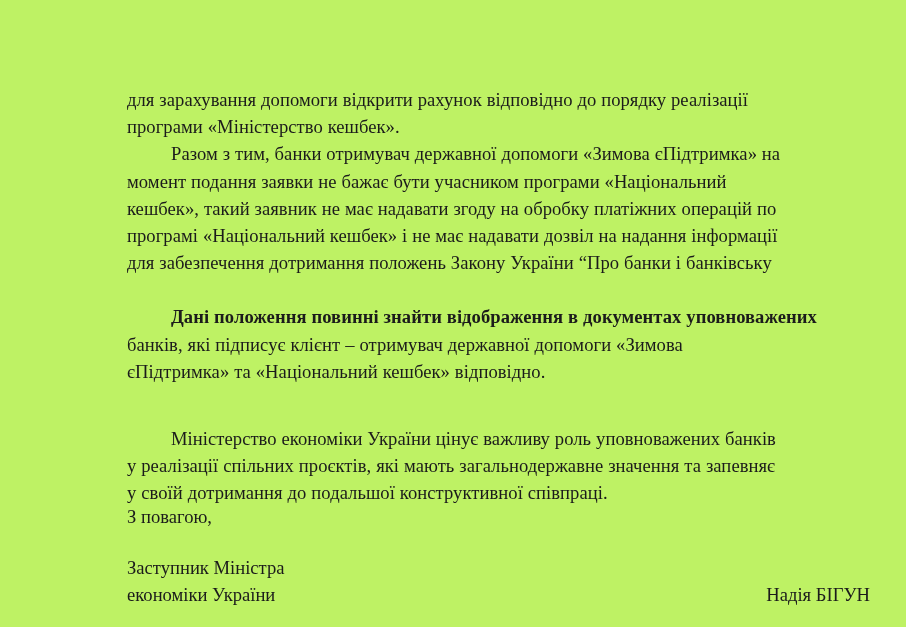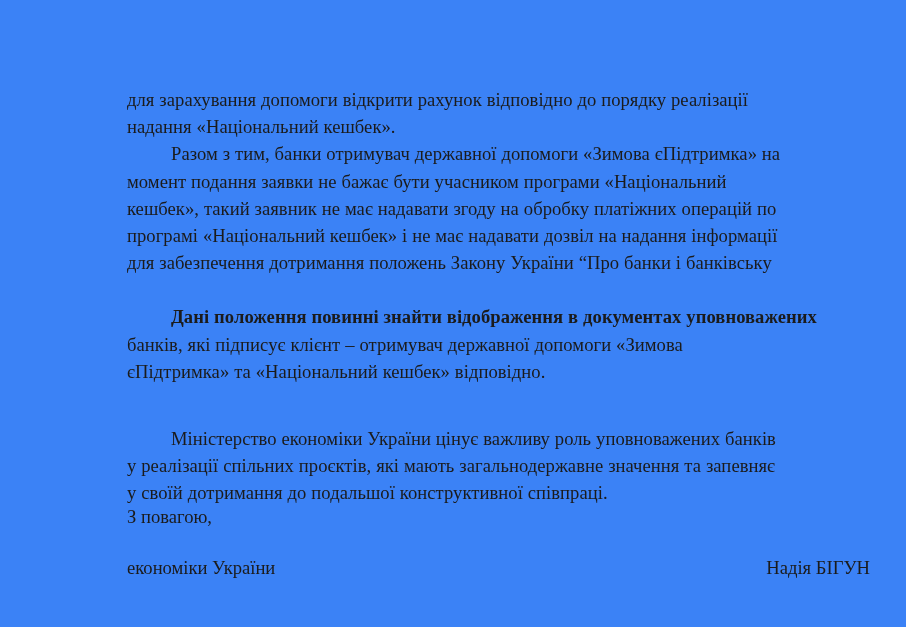--- a/index.html
+++ b/index.html
@@ -6,21 +6,21 @@
   html, body {
     margin: 0;
     padding: 0;
     background: #ffffff;
   }
 
   #page {
     position: relative;
     width: 906px;
     height: 627px;
-    background: #3b82f6;
+    background: #bef264;
     overflow: hidden;
     font-family: "Liberation Serif", "DejaVu Serif", serif;
     color: #1b1b1b;
   }
 
   
   .body-col {
     position: absolute;
     left: 127px;
     top: 86px;
@@ -93,21 +93,21 @@
 </style>
 </head>
 <body>
 
 <div id="page">
 
   <div class="body-col">
 
     <p class="para">
       <span class="jline">для зарахування допомоги відкрити рахунок відповідно до порядку реалізації</span>
-      <span class="jline">надання «Національний кешбек».</span>
+      <span class="jline">програми «Міністерство кешбек».</span>
     </p>
 
     <p class="para">
       <span class="jline" style="text-indent:44px;">Разом з тим, банки отримувач державної допомоги «Зимова єПідтримка» на</span>
       <span class="jline">момент подання заявки не бажає бути учасником програми «Національний</span>
       <span class="jline">кешбек», такий заявник не має надавати згоду на обробку платіжних операцій по</span>
       <span class="jline">програмі «Національний кешбек» і не має надавати дозвіл на надання інформації</span>
       <span class="jline">для забезпечення дотримання положень Закону України “Про банки і банківську</span>
     </p>
 
@@ -125,19 +125,20 @@
       <span class="jline">у своїй дотримання до подальшої конструктивної співпраці.</span>
     </p>
 
   </div>
 
   <div class="closing">
     <div>З повагою,</div>
   </div>
 
   <div class="sign-block">
+    <div class="sign-title-line">Заступник Міністра</div>
     <div class="sign-row">
       <div class="sign-left">економіки України</div>
       <div class="sign-name">Надія БІГУН</div>
     </div>
   </div>
 
 </div>
 
 </body></html>

